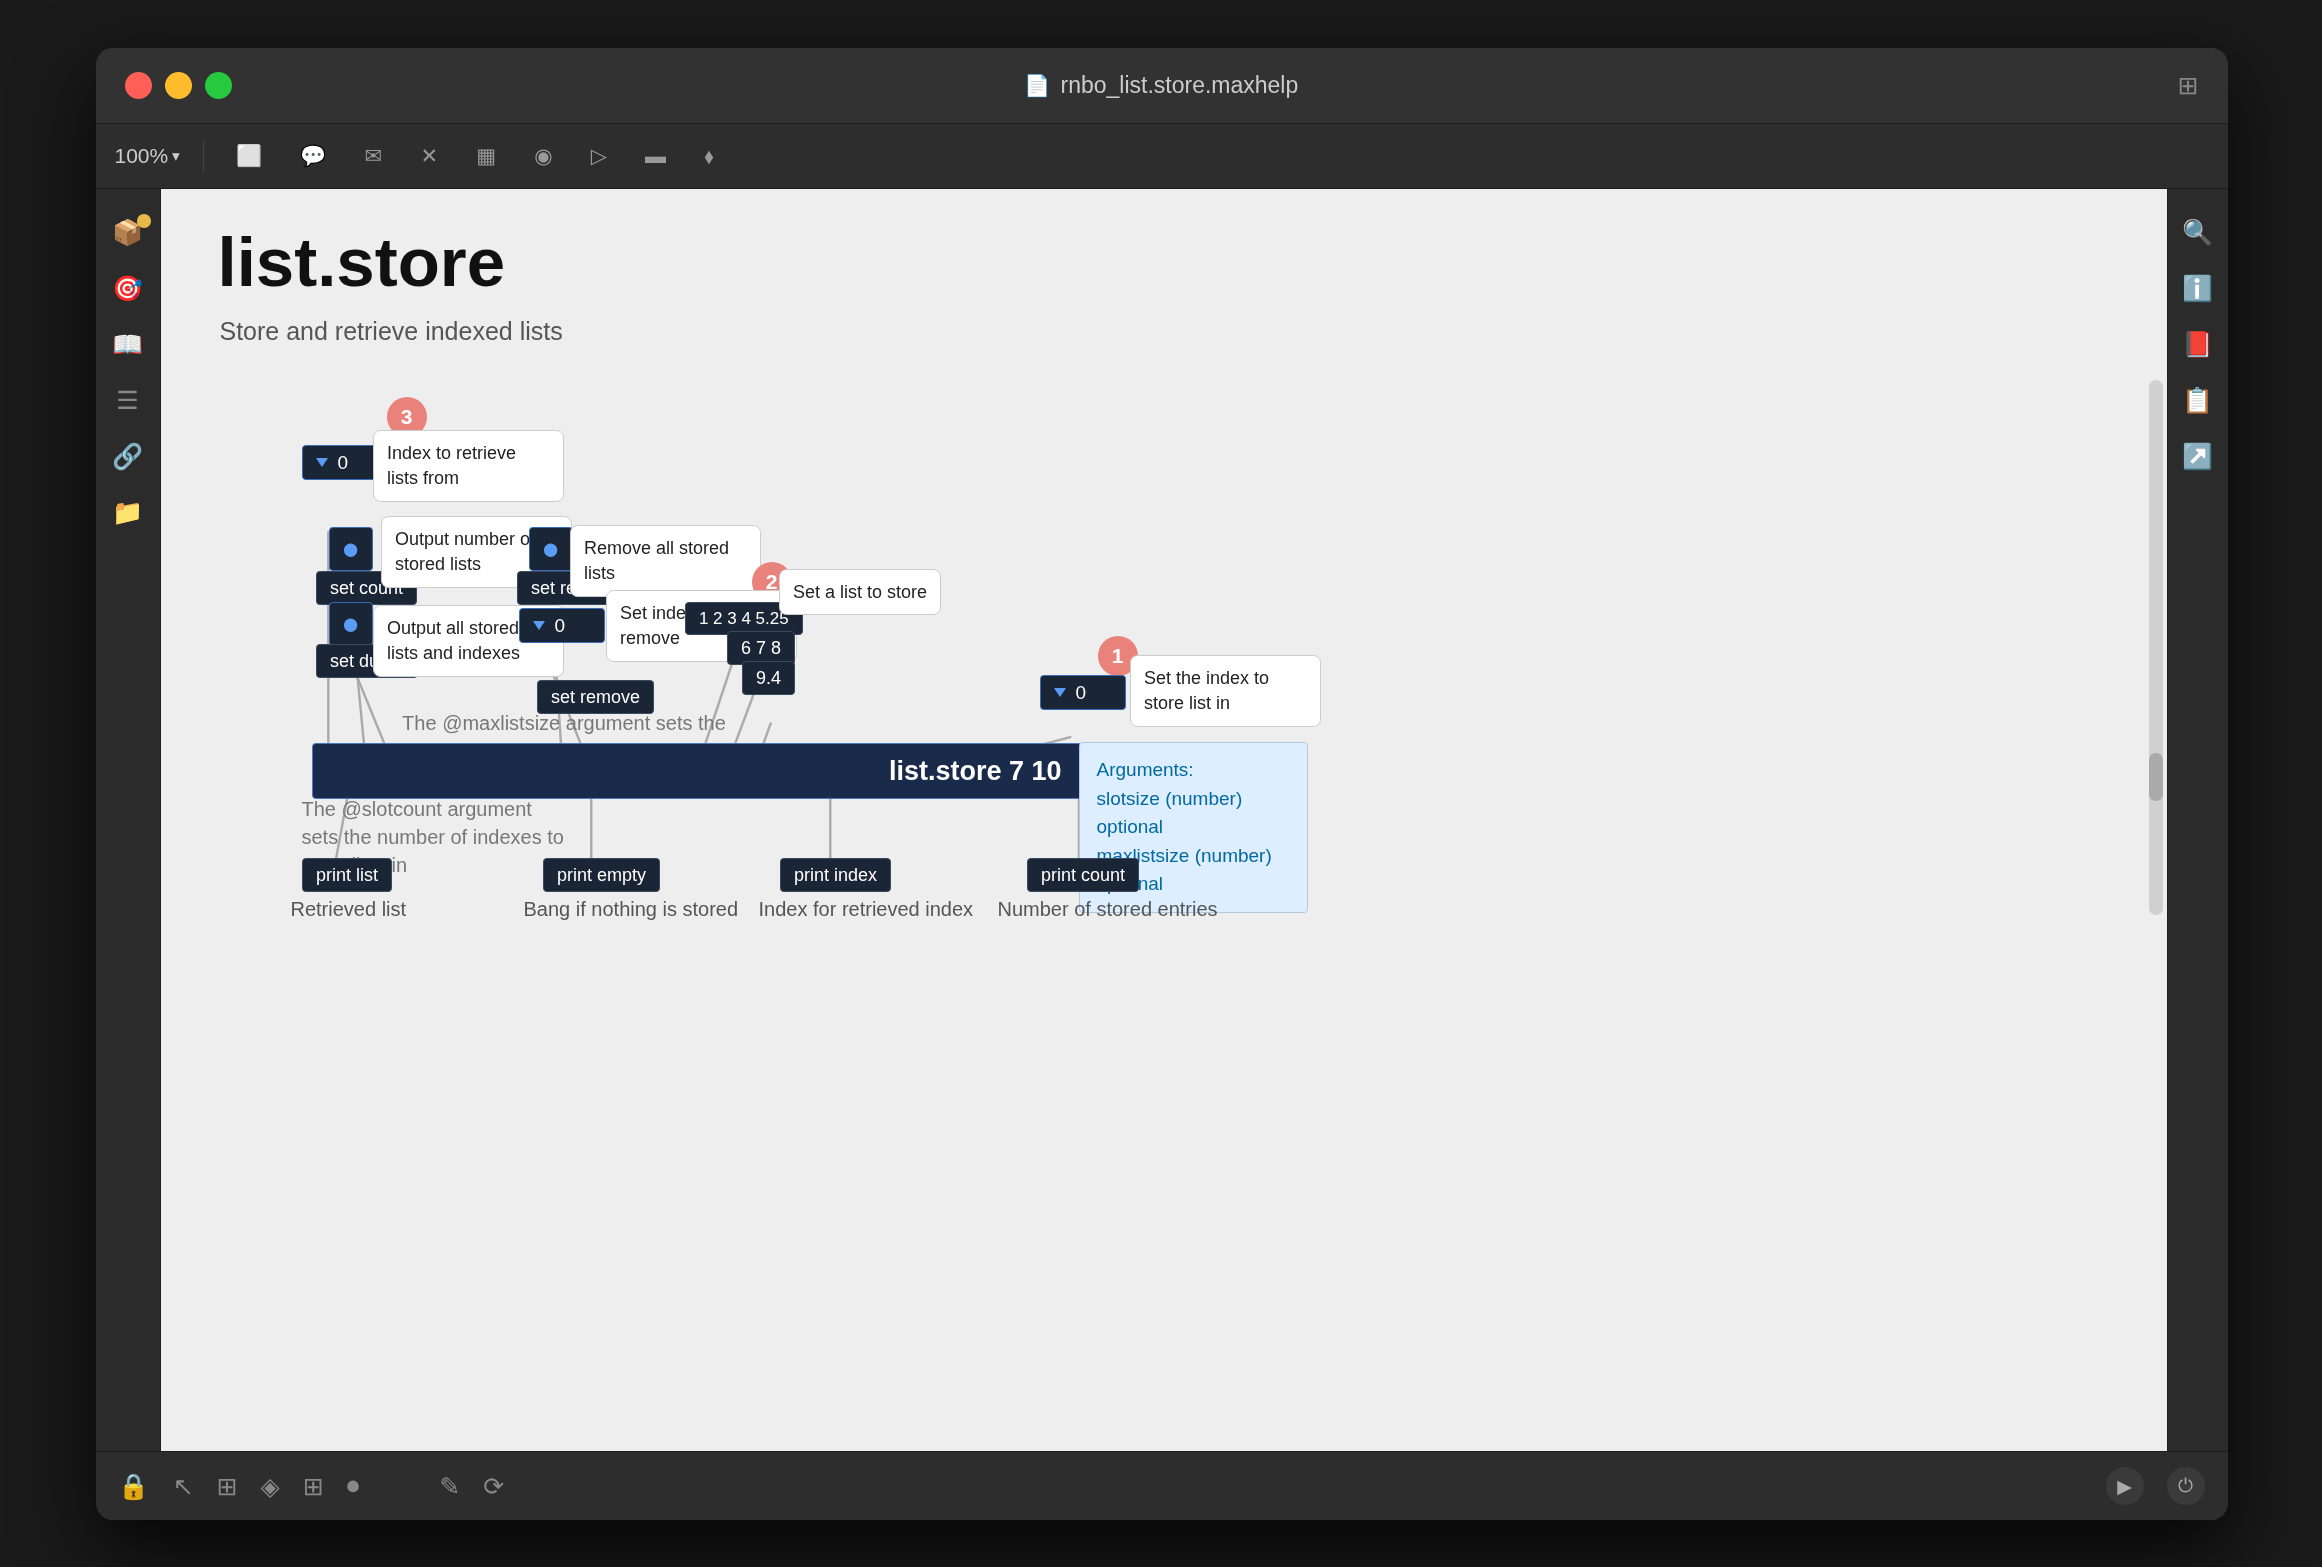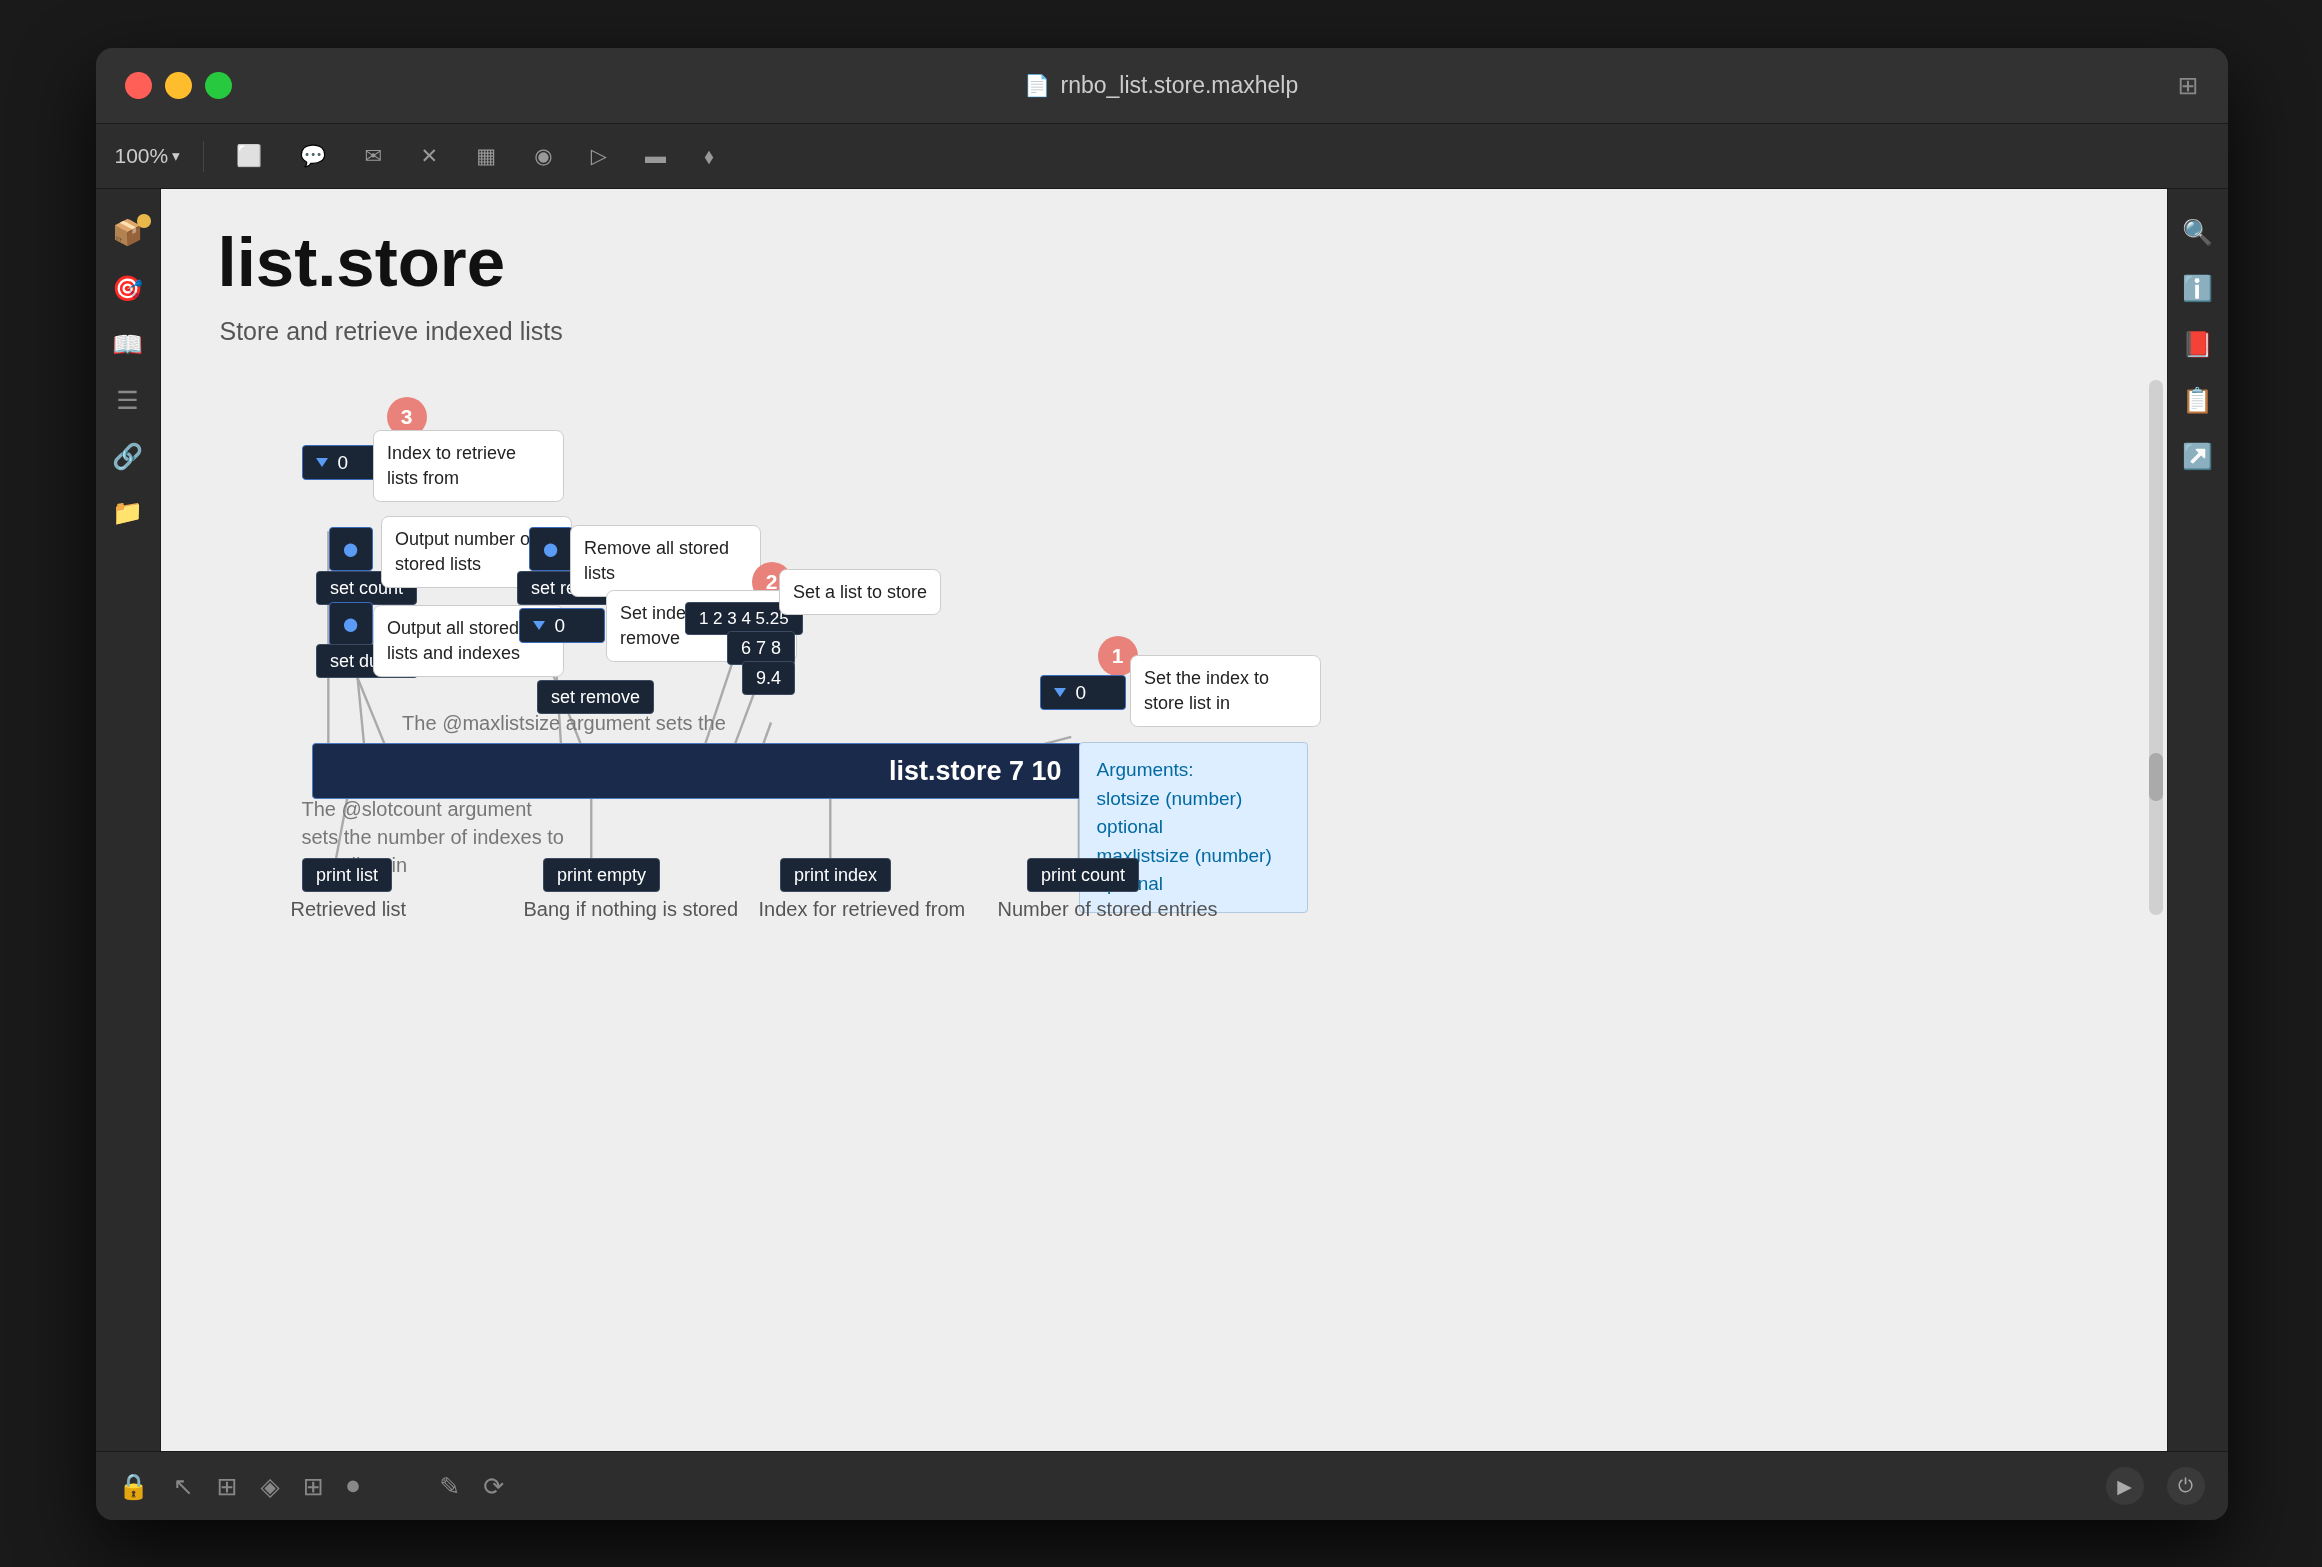--- a/index.html
+++ b/index.html
@@ -601,21 +601,21 @@
         <span>print empty</span>
       </div>
       <div class="output-label" style="left: 363px; top: 709px;">
         <span>Bang if nothing is stored</span>
       </div>
 
       <div class="patch-object" style="left: 619px; top: 669px;">
         <span>print index</span>
       </div>
       <div class="output-label" style="left: 598px; top: 709px;">
-        <span>Index for retrieved from</span>
+        <span>Index for retrieved index</span>
       </div>
 
       <div class="patch-object" style="left: 866px; top: 669px;">
         <span>print count</span>
       </div>
       <div class="output-label" style="left: 837px; top: 709px;">
         <span>Number of stored entries</span>
       </div>
 
       <div class="scroll-track"></div>

